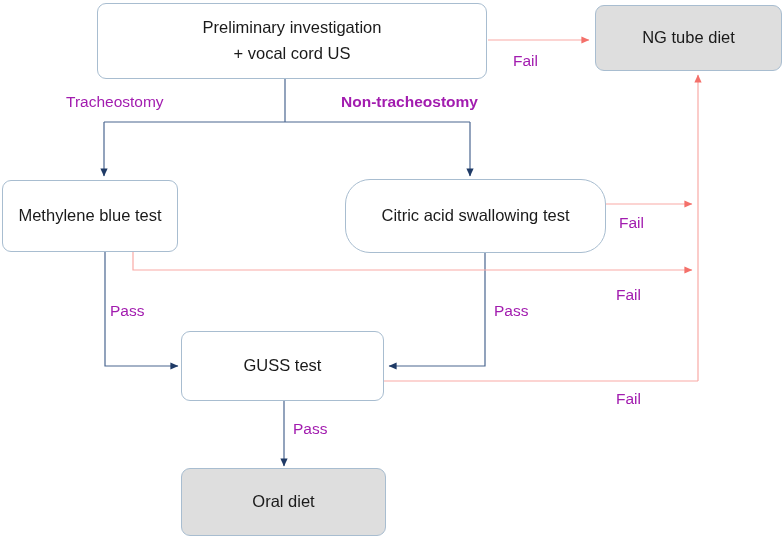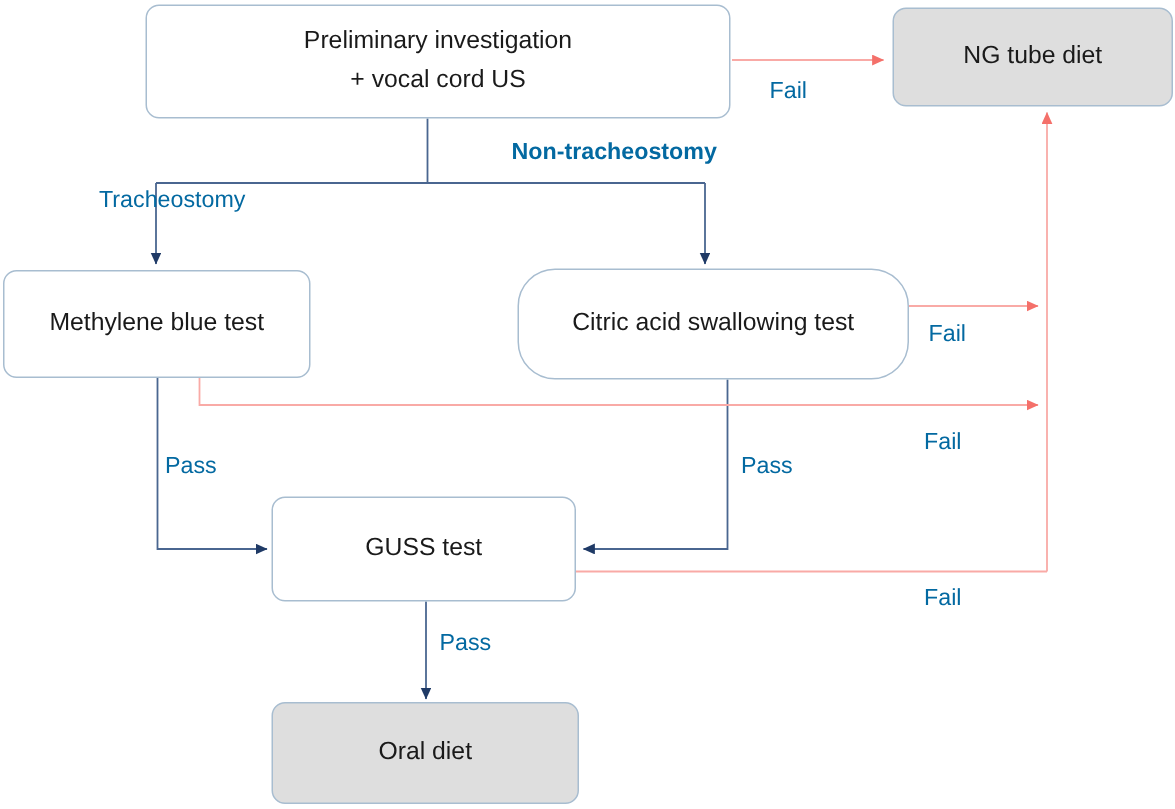--- a/index.html
+++ b/index.html
@@ -33,21 +33,21 @@
     background: #ffffff;
   }
   .node.terminal {
     background: #dedede;
     border-color: #a8bdd0;
   }
   .node .line2 { display: block; }
 
   .edge-label {
     position: absolute;
-    color: #0369a1;
+    color: #a21caf;
     font-size: 15.5px;
     line-height: 1;
     white-space: nowrap;
   }
   svg.wires {
     position: absolute;
     left: 0;
     top: 0;
     width: 783px;
     height: 539px;
@@ -102,37 +102,37 @@
 
   <div class="node" style="left:97px; top:3px; width:390px; height:76px;">
     <span>Preliminary investigation</span>
     <span class="line2">+ vocal cord US</span>
   </div>
 
   <div class="node terminal" style="left:595px; top:5px; width:187px; height:66px;">
     <span>NG tube diet</span>
   </div>
 
-  <div class="node" style="left:2px; top:180px; width:205px; height:72px;">
+  <div class="node" style="left:2px; top:180px; width:176px; height:72px;">
     <span>Methylene blue test</span>
   </div>
 
   <div class="node" style="left:345px; top:179px; width:261px; height:74px;border-radius:25px;">
     <span>Citric acid swallowing test</span>
   </div>
 
   <div class="node" style="left:181px; top:331px; width:203px; height:70px;">
     <span>GUSS test</span>
   </div>
 
   <div class="node terminal" style="left:181px; top:468px; width:205px; height:68px;">
     <span>Oral diet</span>
   </div>
 
-  <div class="edge-label" style="left:66px; top:94px;margin-top:32px;">Tracheostomy</div>
+  <div class="edge-label" style="left:66px; top:94px;">Tracheostomy</div>
 
   <div class="edge-label" style="left:341px; top:94px;font-weight:bold;">Non-tracheostomy</div>
 
   <div class="edge-label" style="left:513px; top:53px;">Fail</div>
 
   <div class="edge-label" style="left:619px; top:215px;">Fail</div>
 
   <div class="edge-label" style="left:616px; top:287px;">Fail</div>
 
   <div class="edge-label" style="left:616px; top:391px;">Fail</div>

